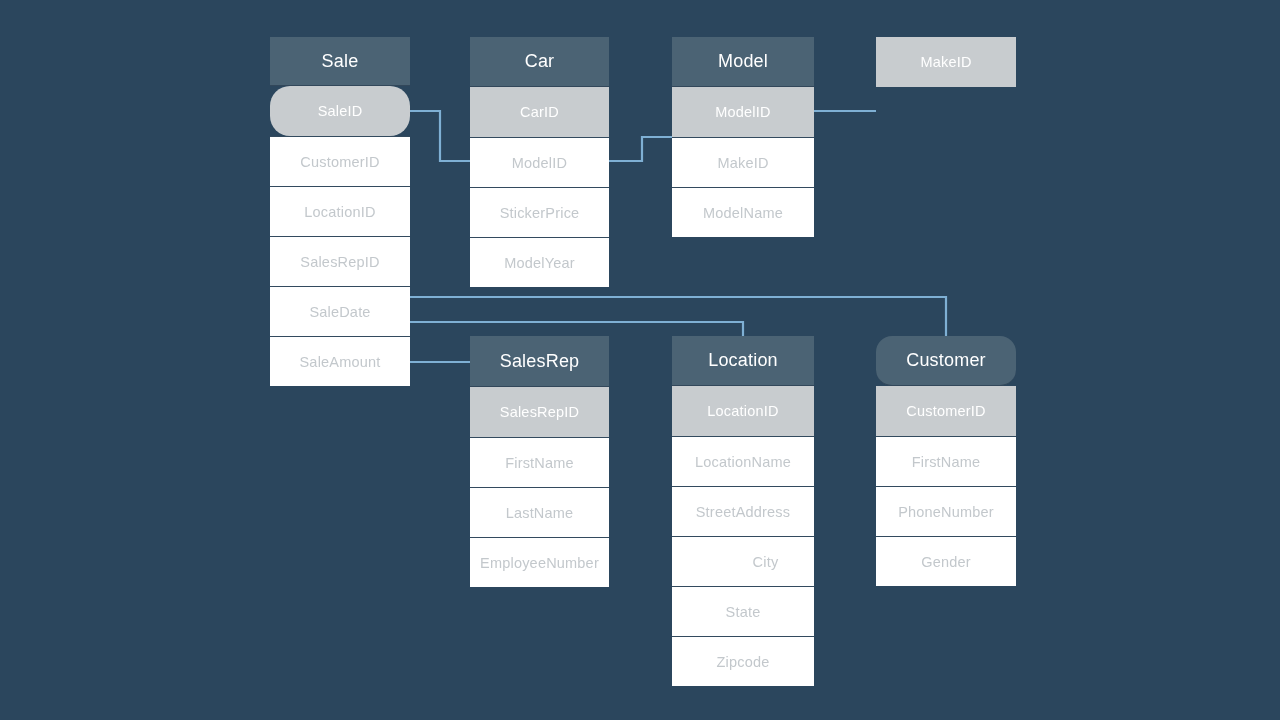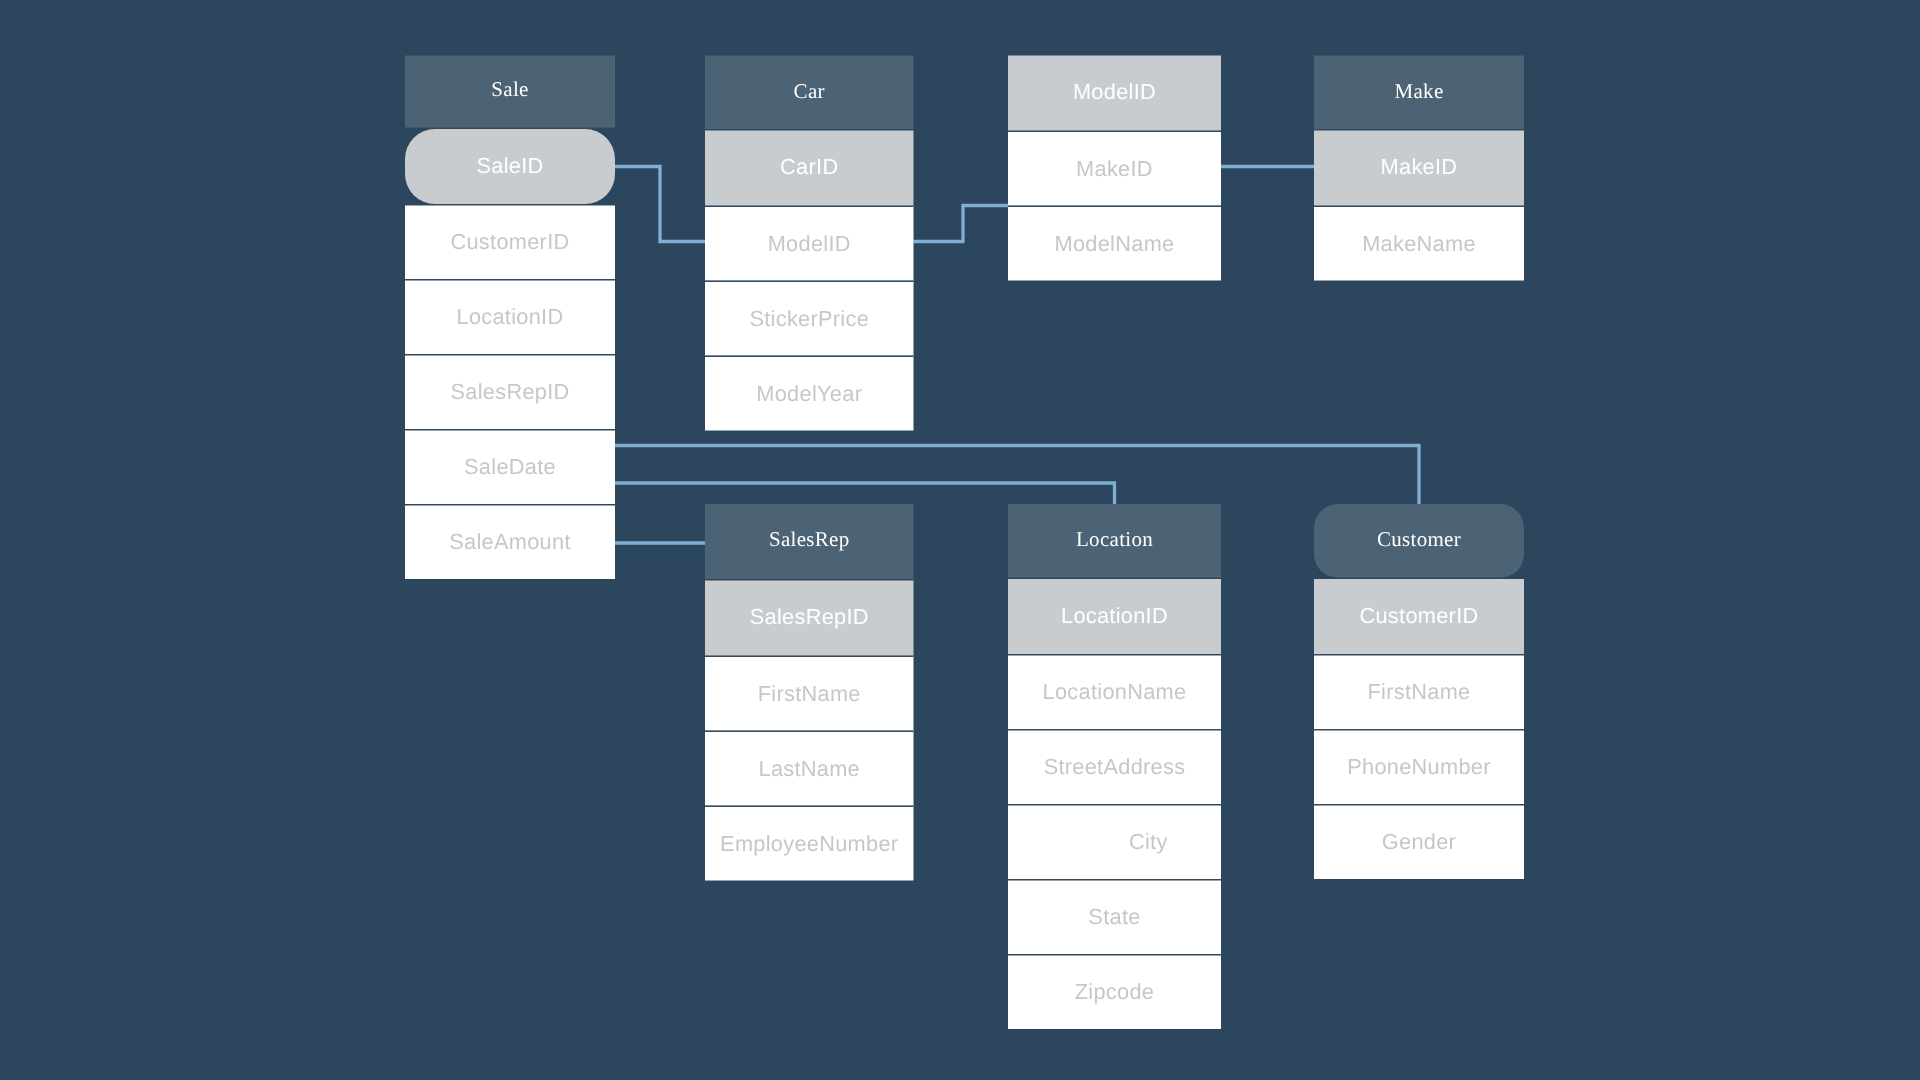--- a/index.html
+++ b/index.html
@@ -25,28 +25,27 @@
     pointer-events: none;
   }
   .entity {
     position: absolute;
     box-sizing: border-box;
   }
   .entity-header {
     box-sizing: border-box;
     background: #4b6374;
     color: #ffffff;
-    font-size: 14px;
+    font-size: 18px;
     letter-spacing: 0.2px;
     display: flex;
     align-items: center;
     justify-content: center;
     text-align: center;
     border-bottom: 1px solid #32475a;
-    font-family: Liberation Serif, serif;
   }
   .field {
     box-sizing: border-box;
     background: #ffffff;
     color: #c3c8cc;
     font-size: 14.5px;
     letter-spacing: 0.2px;
     display: flex;
     align-items: center;
     justify-content: center;
@@ -84,28 +83,27 @@
         <div class="field" style="height: 50px;">SaleAmount</div>
       </div>
       <div class="entity" style="left: 470px; top: 37px; width: 139px;">
         <div class="entity-header" style="height: 50px;">Car</div>
         <div class="field pk" style="height: 50px;">CarID</div>
         <div class="field" style="height: 50px;">ModelID</div>
         <div class="field" style="height: 50px;">StickerPrice</div>
         <div class="field" style="height: 50px;">ModelYear</div>
       </div>
       <div class="entity" style="left: 672px; top: 37px; width: 142px;">
+        <div class="entity-header" style="height: 50px;">Model</div>
         <div class="field pk" style="height: 50px;">ModelID</div>
         <div class="field" style="height: 50px;">MakeID</div>
         <div class="field" style="height: 50px;">ModelName</div>
       </div>
       <div class="entity" style="left: 876px; top: 37px; width: 140px;">
-        <div class="entity-header" style="height: 50px;">Make</div>
         <div class="field pk" style="height: 50px;">MakeID</div>
-        <div class="field" style="height: 50px;">MakeName</div>
       </div>
       <div class="entity" style="left: 470px; top: 336px; width: 139px;">
         <div class="entity-header" style="height: 51px;">SalesRep</div>
         <div class="field pk" style="height: 50px;">SalesRepID</div>
         <div class="field" style="height: 50px;">FirstName</div>
         <div class="field" style="height: 50px;">LastName</div>
         <div class="field" style="height: 50px;">EmployeeNumber</div>
       </div>
       <div class="entity" style="left: 672px; top: 336px; width: 142px;">
         <div class="entity-header" style="height: 50px;">Location</div>

